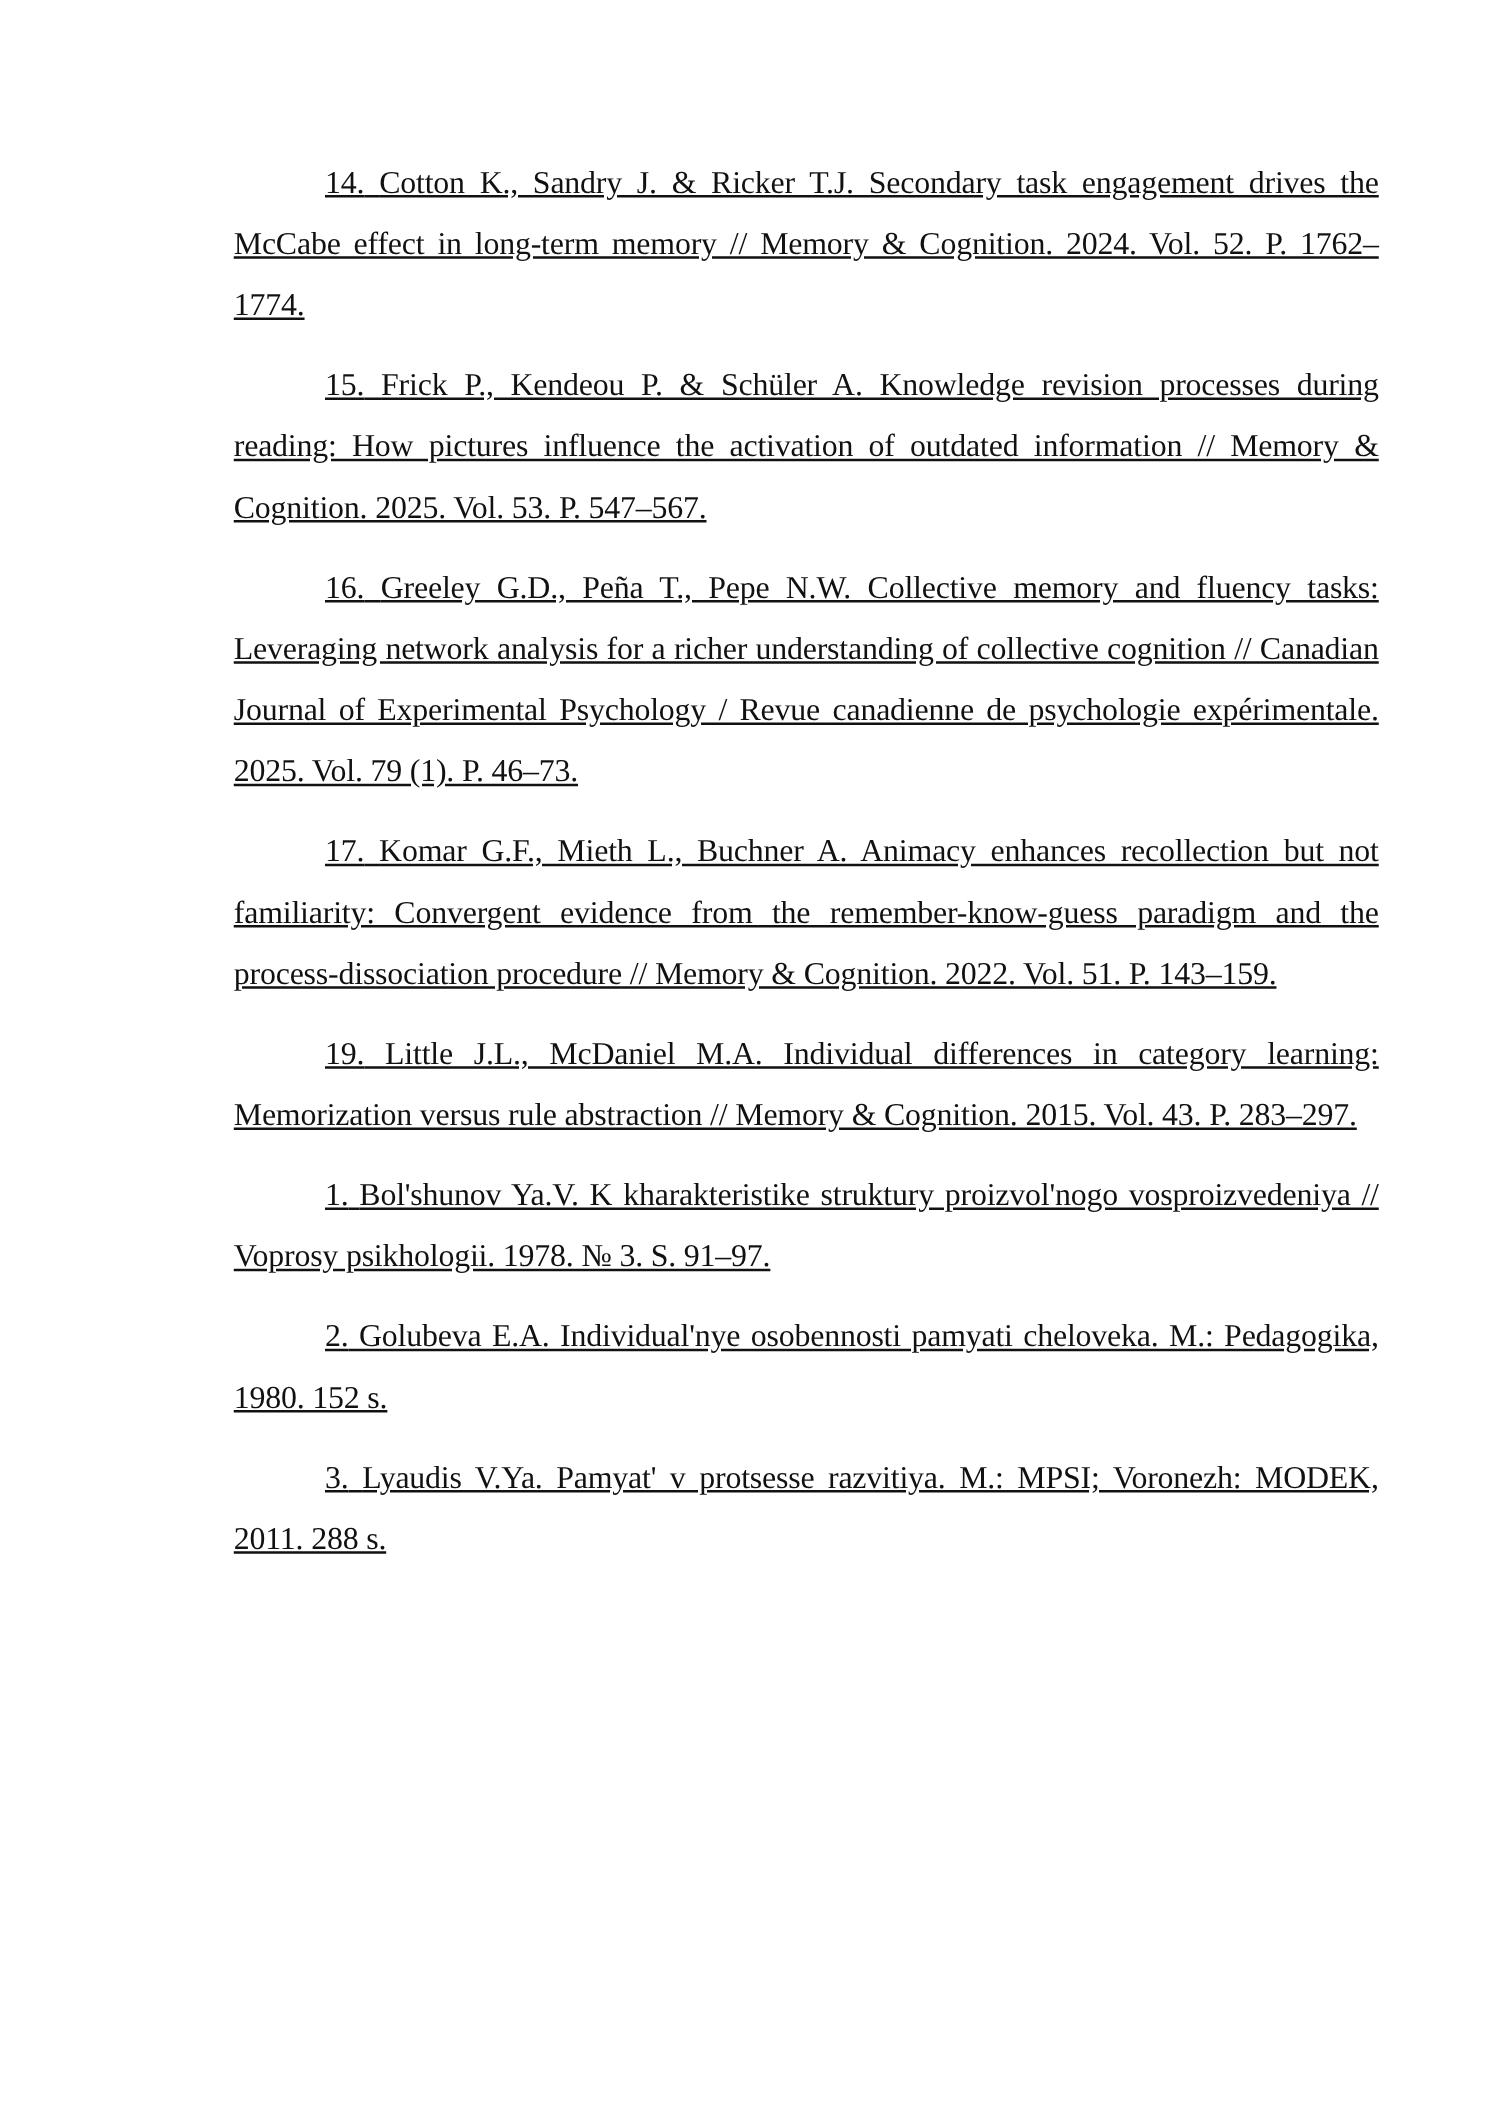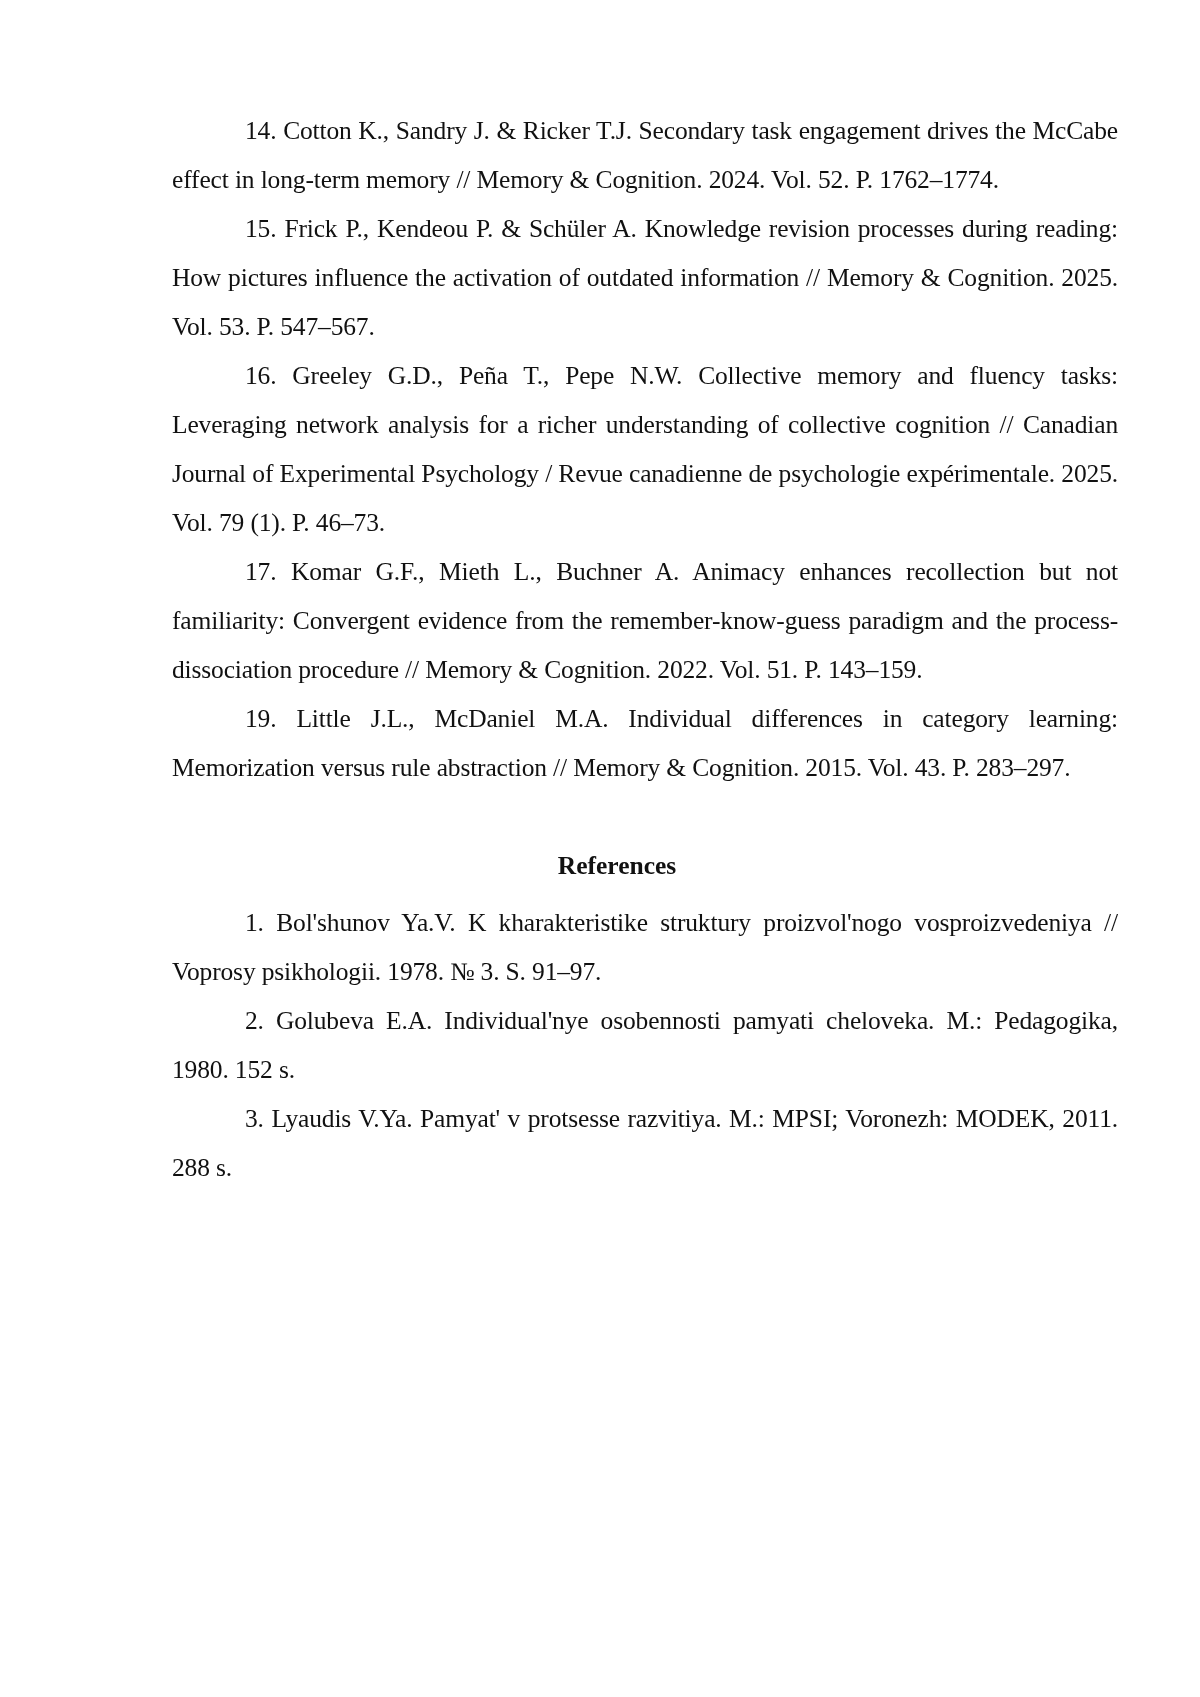--- a/index.html
+++ b/index.html
@@ -19,22 +19,23 @@
       position: absolute;
       left: 172px;
       top: 106px;
       width: 946px;
     }
     .entry {
       font-size: 25.5px;
       line-height: 49px;
       text-align: justify;
       text-indent: 73px;
-      margin: 0;
+      margin: 15px;
       letter-spacing: -0.15px;
+      text-decoration: underline;
     }
     .heading {
       font-weight: bold;
       font-size: 25.5px;
       text-align: center;
       margin: 0;
       line-height: 49px;
       padding-top: 49px;
       padding-bottom: 8px;
       position: relative;
@@ -47,21 +48,20 @@
 <div class="page">
 
   <section>
     <p class="entry"><span>14.</span> <span>Cotton K., Sandry J. &amp; Ricker T.J. Secondary task engagement drives the McCabe effect in long-term memory // Memory &amp; Cognition. 2024. Vol. 52. P. 1762–1774.</span></p>
     <p class="entry"><span>15.</span> <span>Frick P., Kendeou P. &amp; Schüler A. Knowledge revision processes during reading: How pictures influence the activation of outdated information // Memory &amp; Cognition. 2025. Vol. 53. P. 547–567.</span></p>
     <p class="entry"><span>16.</span> <span>Greeley G.D., Peña T., Pepe N.W. Collective memory and fluency tasks: Leveraging network analysis for a richer understanding of collective cognition // Canadian Journal of Experimental Psychology / Revue canadienne de psychologie expérimentale. 2025. Vol. 79 (1). P. 46–73.</span></p>
     <p class="entry"><span>17.</span> <span>Komar G.F., Mieth L., Buchner A. Animacy enhances recollection but not familiarity: Convergent evidence from the remember-know-guess paradigm and the process-dissociation procedure // Memory &amp; Cognition. 2022. Vol. 51. P. 143–159.</span></p>
     <p class="entry"><span>19.</span> <span>Little J.L., McDaniel M.A. Individual differences in category learning: Memorization versus rule abstraction // Memory &amp; Cognition. 2015. Vol. 43. P. 283–297.</span></p>
   </section>
 
-  <h2 class="heading">References</h2>
 
   <section>
     <p class="entry"><span>1.</span> <span>Bol'shunov Ya.V. K kharakteristike struktury proizvol'nogo vosproizvedeniya // Voprosy psikhologii. 1978. № 3. S. 91–97.</span></p>
     <p class="entry"><span>2.</span> <span>Golubeva E.A. Individual'nye osobennosti pamyati cheloveka. M.: Pedagogika, 1980. 152 s.</span></p>
     <p class="entry"><span>3.</span> <span>Lyaudis V.Ya. Pamyat' v protsesse razvitiya. M.: MPSI; Voronezh: MODEK, 2011. 288 s.</span></p>
   </section>
 
 </div>
 
 </body></html>

